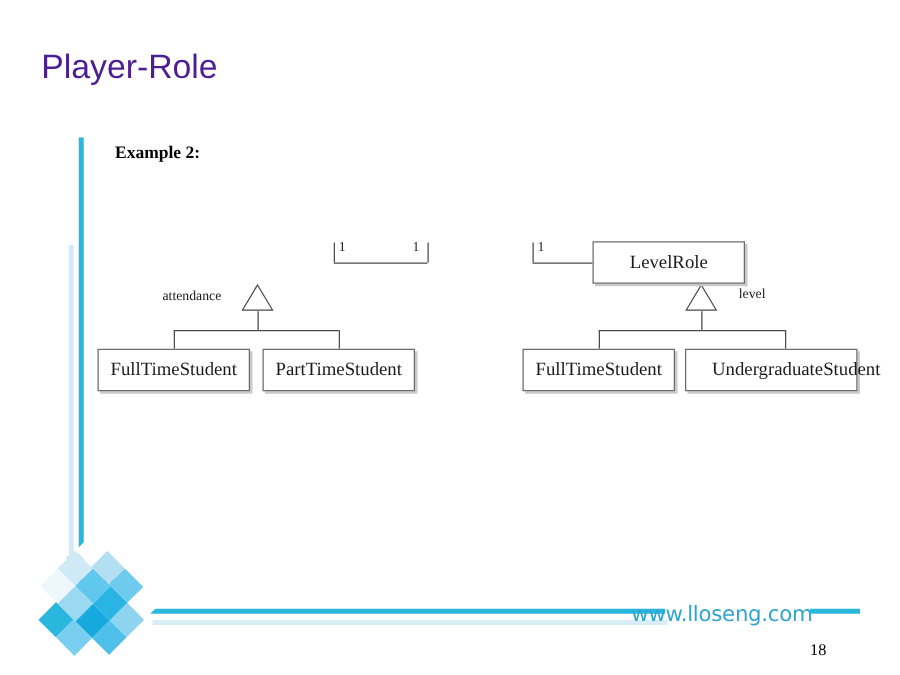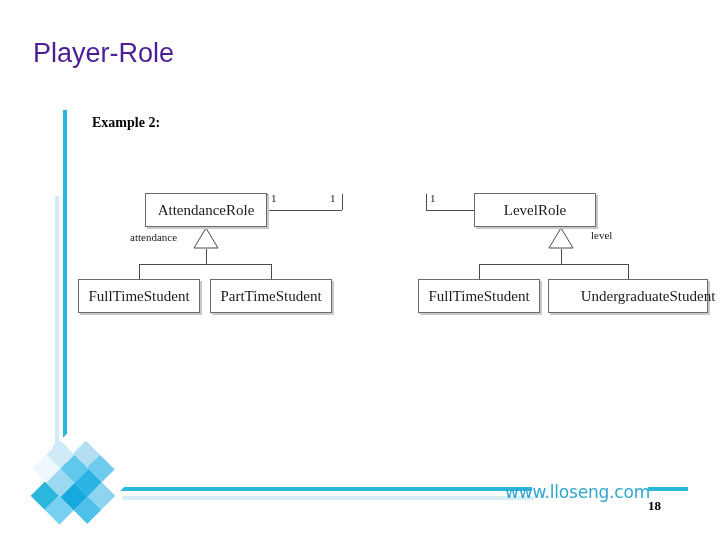--- a/index.html
+++ b/index.html
@@ -120,25 +120,24 @@
     position: absolute;
     left: 648px;
     top: 487px;
     width: 40px;
     height: 4px;
     background: #2ab7dd;
   }
   #page-number {
     position: absolute;
     left: 648px;
-    top: 498px;
+    top: 512px;
     font-family: "Liberation Serif", "DejaVu Serif", serif;
     font-size: 13px;
     color: #000000;
-    font-weight: bold;
   }
 
   
   #uml {
     position: absolute;
     left: 0;
     top: 0;
     width: 720px;
     height: 540px;
   }
@@ -232,25 +231,24 @@
       <div class="uml-line" style="left: 271px; top: 264px; width: 1px; height: 15px;"></div>
       <div class="uml-role" style="left: 130px; top: 231px; text-align: right;">attendance</div>
       <svg width="26" height="22" class="uml-tri" style="left: 548px; top: 227px;">
         <polygon points="13,1 25,21 1,21" fill="#ffffff" stroke="#4a4a4a" stroke-width="1"></polygon>
       </svg>
       <div class="uml-line" style="left: 561px; top: 249px; width: 1px; height: 15px;"></div>
       <div class="uml-line" style="left: 479px; top: 264px; width: 149px; height: 1px;"></div>
       <div class="uml-line" style="left: 479px; top: 264px; width: 1px; height: 15px;"></div>
       <div class="uml-line" style="left: 628px; top: 264px; width: 1px; height: 15px;"></div>
       <div class="uml-role" style="left: 579px; top: 229px; margin-left: 12px;">level</div>
-      <div class="uml-box" style="left: 145px; top: 193px; width: 122px; height: 34px;">AttendanceRole</div>
       <div class="uml-box" style="left: 474px; top: 193px; width: 122px; height: 34px;">LevelRole</div>
       <div class="uml-box" style="left: 78px; top: 279px; width: 122px; height: 34px;">FullTimeStudent</div>
       <div class="uml-box" style="left: 210px; top: 279px; width: 122px; height: 34px;">PartTimeStudent</div>
       <div class="uml-box" style="left: 418px; top: 279px; width: 122px; height: 34px;">FullTimeStudent</div>
-      <div class="uml-box" style="left: 548px; top: 279px; width: 160px; height: 34px; padding-left: 40px;">UndergraduateStudent</div>
+      <div class="uml-box" style="left: 548px; top: 279px; width: 138px; height: 34px; padding-left: 40px;">UndergraduateStudent</div>
     </div>
 
   <div id="footer-url">www.lloseng.com</div>
   <div class="footer-tick"></div>
   <div id="page-number">18</div>
 
 </div>
 
 </body></html>

